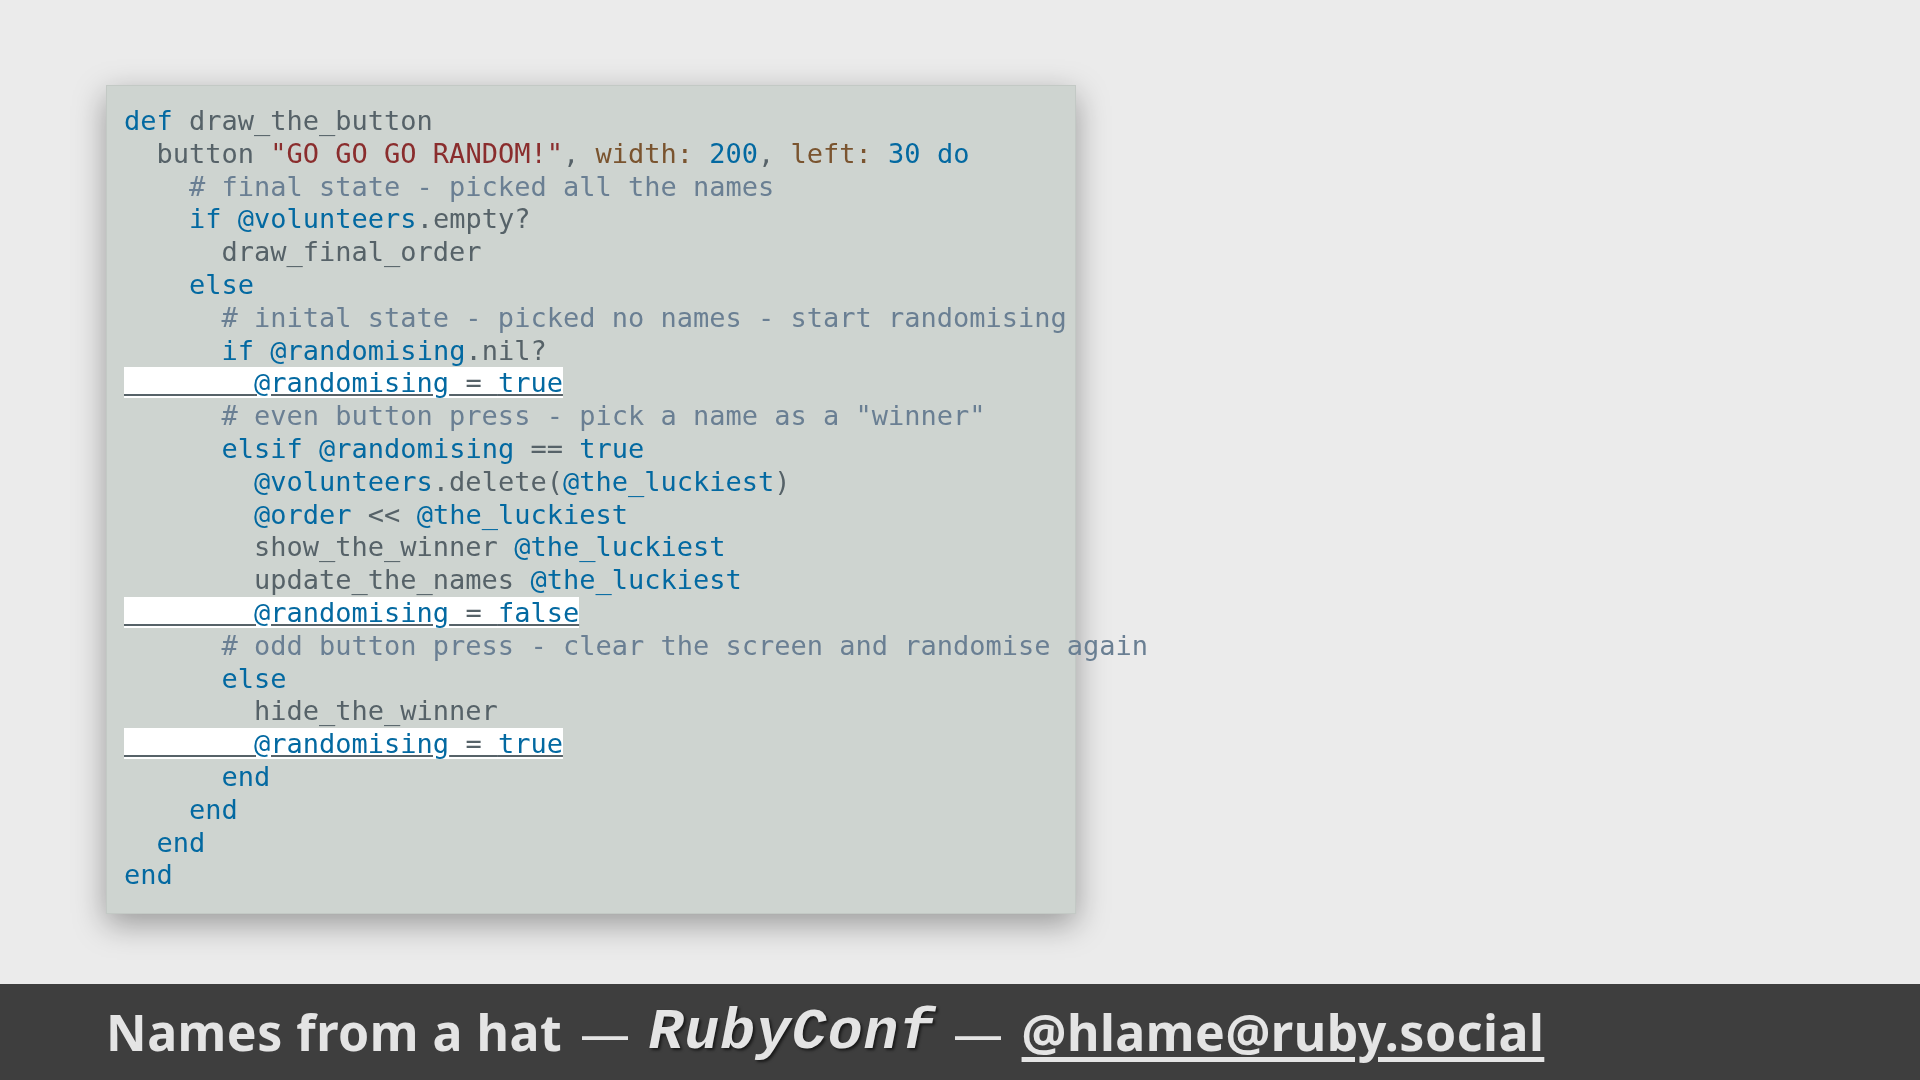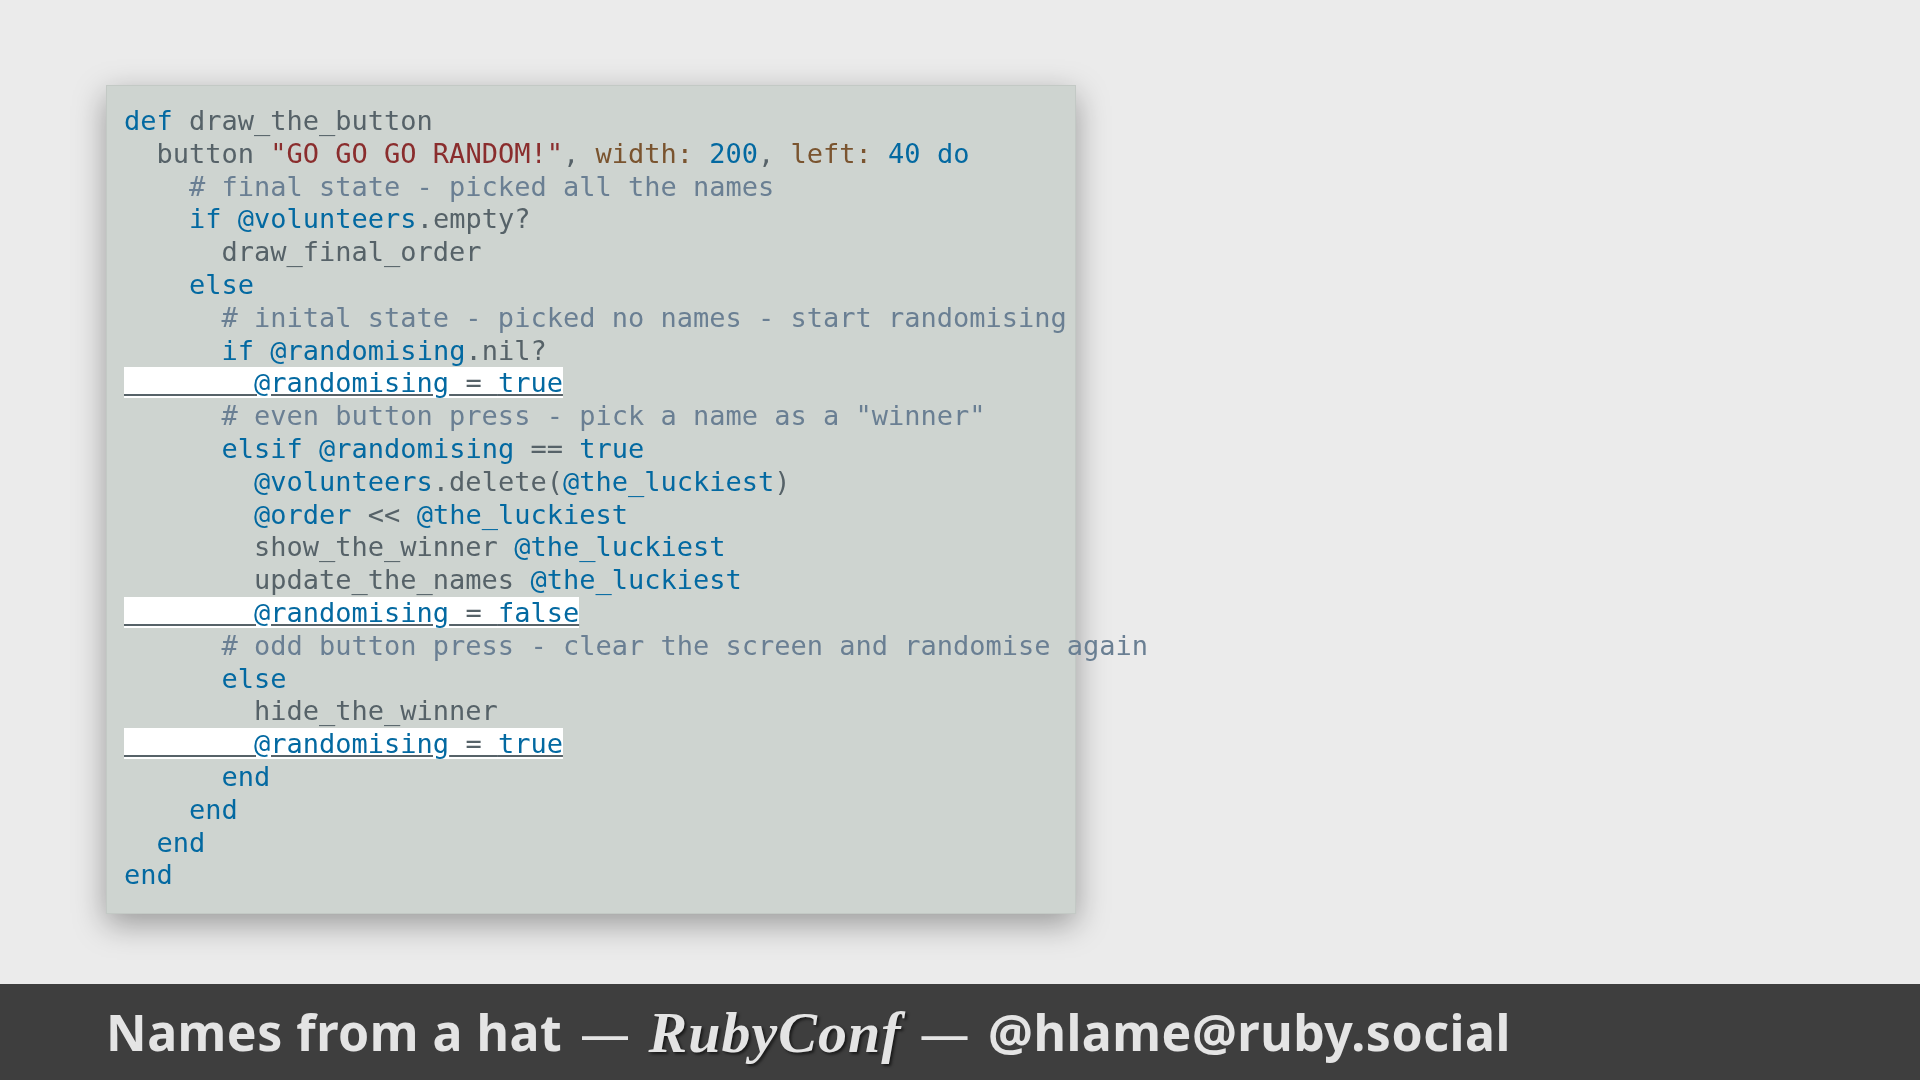--- a/index.html
+++ b/index.html
@@ -71,41 +71,42 @@
     display: flex;
     align-items: center;
     gap: 18px;
   }
 
   .footer-sep {
     font-weight: 400;
   }
 
   .brand {
-    font-family: Liberation Serif, serif;
+    font-family: Liberation Mono, monospace;
     font-style: italic;
     font-weight: 700;
     font-size: 58px;
     color: #e4e4e4;
     text-shadow: 2px 2px 3px rgba(0,0,0,0.6);
     letter-spacing: 1px;
   }
 
   .handle {
+    text-decoration: underline;
     text-underline-offset: 6px;
   }
 </style>
 </head>
 <body>
 
 <div class="slide">
 
   <div class="code-card">
 <pre class="code"><span class="kw">def</span><span class="id"> draw_the_button</span>
-<span class="id">  button </span><span class="str">"GO GO GO RANDOM!"</span><span class="id">, </span><span class="sym">width:</span><span class="id"> </span><span class="num">200</span><span class="id">, </span><span class="sym">left:</span><span class="id"> </span><span class="num">40</span><span class="id"> </span><span class="kw">do</span>
+<span class="id">  button </span><span class="str">"GO GO GO RANDOM!"</span><span class="id">, </span><span class="sym">width:</span><span class="id"> </span><span class="num">200</span><span class="id">, </span><span class="sym">left:</span><span class="id"> </span><span class="num">30</span><span class="id"> </span><span class="kw">do</span>
 <span class="com">    # final state - picked all the names</span>
 <span class="id">    </span><span class="kw">if</span><span class="id"> </span><span class="kw">@volunteers</span><span class="id">.empty?</span>
 <span class="id">      draw_final_order</span>
 <span class="id">    </span><span class="kw">else</span>
 <span class="com">      # inital state - picked no names - start randomising</span>
 <span class="id">      </span><span class="kw">if</span><span class="id"> </span><span class="kw">@randomising</span><span class="id">.nil?</span>
 <span class="hi"><span class="id">        </span><span class="kw">@randomising</span><span class="id"> = </span><span class="kw">true</span></span>
 <span class="com">      # even button press - pick a name as a "winner"</span>
 <span class="id">      </span><span class="kw">elsif</span><span class="id"> </span><span class="kw">@randomising</span><span class="id"> == </span><span class="kw">true</span>
 <span class="id">        </span><span class="kw">@volunteers</span><span class="id">.delete(</span><span class="kw">@the_luckiest</span><span class="id">)</span>

